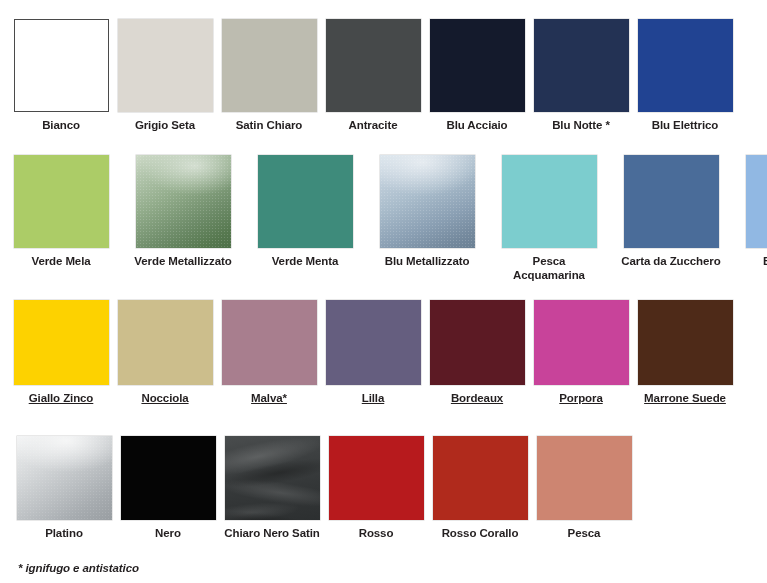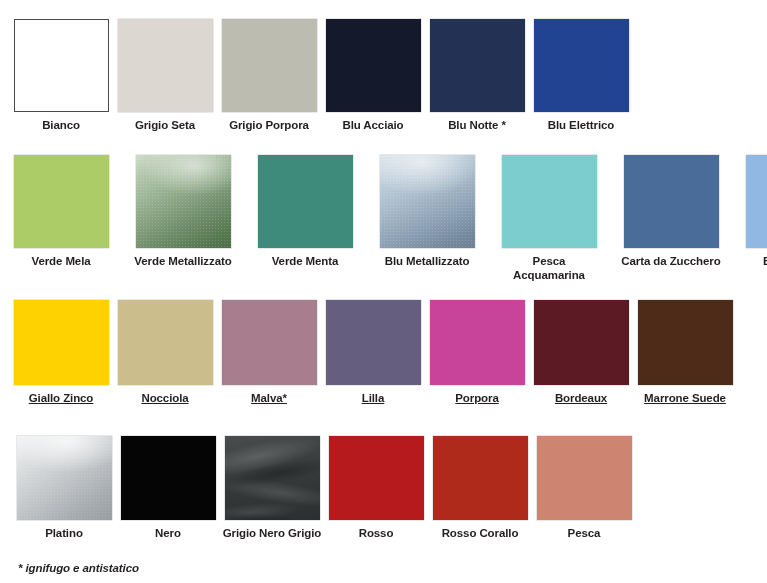--- a/index.html
+++ b/index.html
@@ -108,21 +108,25 @@
       <div class="cell">
         <div class="swatch bordered" style="background: rgb(255, 255, 255);"></div>
         <div class="label">Bianco</div>
       </div>
       <div class="cell">
         <div class="swatch hairline" style="background: rgb(220, 216, 209);"></div>
         <div class="label">Grigio Seta</div>
       </div>
       <div class="cell">
         <div class="swatch hairline" style="background: rgb(189, 188, 176);"></div>
-        <div class="label">Grigio Porpora</div>
+        <div class="label">Satin Chiaro</div>
+      </div>
+      <div class="cell">
+        <div class="swatch hairline" style="background: rgb(70, 73, 74);"></div>
+        <div class="label">Antracite</div>
       </div>
       <div class="cell">
         <div class="swatch hairline" style="background: rgb(20, 26, 44);"></div>
         <div class="label">Blu Acciaio</div>
       </div>
       <div class="cell">
         <div class="swatch hairline" style="background: rgb(35, 50, 84);"></div>
         <div class="label">Blu Notte *</div>
       </div>
       <div class="cell">
@@ -179,26 +183,26 @@
       </div>
       <div class="cell">
         <div class="swatch hairline" style="background: rgb(168, 126, 142);"></div>
         <div class="label">Malva*</div>
       </div>
       <div class="cell">
         <div class="swatch hairline" style="background: rgb(101, 94, 127);"></div>
         <div class="label">Lilla</div>
       </div>
       <div class="cell">
+        <div class="swatch hairline" style="background: rgb(92, 26, 36);"></div>
+        <div class="label">Bordeaux</div>
+      </div>
+      <div class="cell">
         <div class="swatch hairline" style="background: rgb(200, 67, 154);"></div>
         <div class="label">Porpora</div>
-      </div>
-      <div class="cell">
-        <div class="swatch hairline" style="background: rgb(92, 26, 36);"></div>
-        <div class="label">Bordeaux</div>
       </div>
       <div class="cell">
         <div class="swatch hairline" style="background: rgb(78, 42, 24);"></div>
         <div class="label">Marrone Suede</div>
       </div>
     </div>
     <div class="row row-4">
       <div class="cell">
         <div class="swatch hairline" style="background: rgb(185, 188, 190);">
           <div class="sheen" style="background:linear-gradient(145deg, #f2f3f4 0%, #e3e5e6 14%, #d2d5d7 34%, #bcc0c3 58%, #a6abaf 80%, #989da1 100%);"></div>
@@ -213,21 +217,21 @@
       </div>
       <div class="cell">
         <div class="swatch hairline" style="background: rgb(60, 63, 64);">
           <div class="sheen" style="background:linear-gradient(170deg, #4a4d4e 0%, #3e4142 30%, #343738 62%, #2c2f30 100%);"></div>
           <div class="satin" style="background:radial-gradient(ellipse 70% 16% at 42% 30%, rgba(255,255,255,0.16), rgba(255,255,255,0) 72%);transform:rotate(-12deg);"></div>
           <div class="satin" style="background:radial-gradient(ellipse 65% 13% at 58% 62%, rgba(255,255,255,0.13), rgba(255,255,255,0) 70%);transform:rotate(8deg);"></div>
           <div class="satin" style="background:radial-gradient(ellipse 55% 11% at 30% 78%, rgba(255,255,255,0.11), rgba(255,255,255,0) 70%);transform:rotate(-6deg);"></div>
           <div class="satin" style="background:radial-gradient(ellipse 60% 12% at 55% 47%, rgba(0,0,0,0.30), rgba(0,0,0,0) 72%);transform:rotate(-10deg);"></div>
           <div class="satin" style="background:radial-gradient(ellipse 60% 10% at 38% 88%, rgba(0,0,0,0.26), rgba(0,0,0,0) 72%);transform:rotate(5deg);"></div>
         </div>
-        <div class="label">Grigio Nero Grigio</div>
+        <div class="label">Chiaro Nero Satin</div>
       </div>
       <div class="cell">
         <div class="swatch hairline" style="background: rgb(183, 26, 29);"></div>
         <div class="label">Rosso</div>
       </div>
       <div class="cell">
         <div class="swatch hairline" style="background: rgb(176, 42, 28);"></div>
         <div class="label">Rosso Corallo</div>
       </div>
       <div class="cell">

